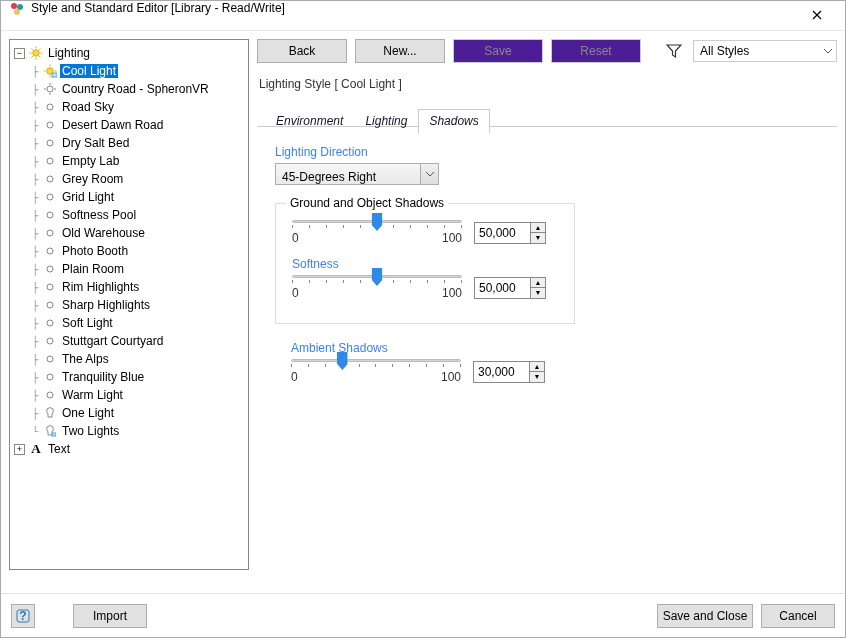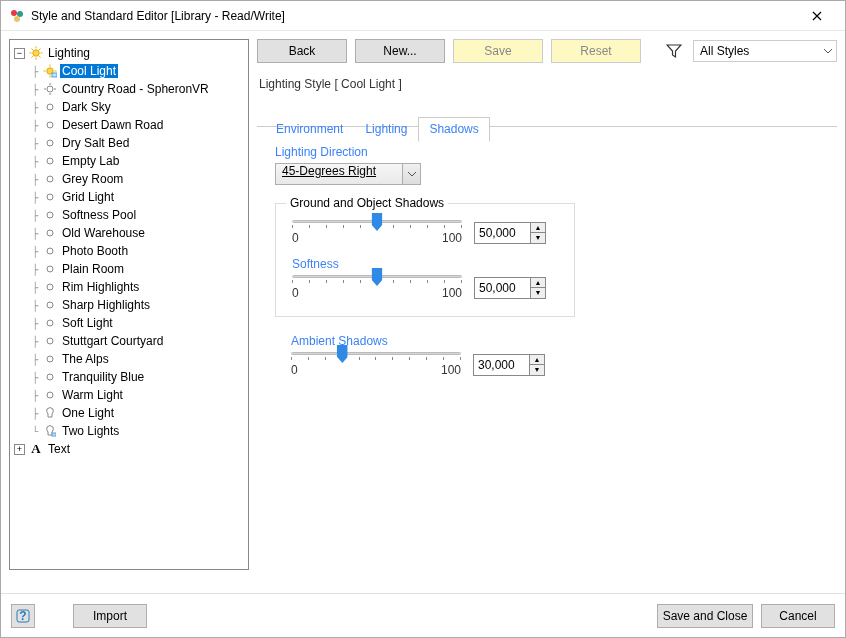--- a/index.html
+++ b/index.html
@@ -1,52 +1,52 @@
 <!DOCTYPE html>
 <html><head>
 <meta charset="utf-8">
 <style>
 * { box-sizing: border-box; margin: 0; padding: 0; font-family: "Segoe UI", Tahoma, sans-serif; font-size: 12px; }
 body { background: #fff; width: 846px; height: 638px; overflow: hidden; position: relative; border: 1px solid #aaa; }
-.titlebar { height: 30px; display: flex; align-items: center; padding: 0 8px; border-bottom: 1px solid #e8e8e8; }
+.titlebar { height: 30px; display: flex; align-items: flex-start; padding: 0 8px; border-bottom: 1px solid #e8e8e8; }
 .title-icon { width: 16px; height: 16px; margin-right: 6px; }
 .title-text { flex: 1; font-size: 12px; color: #000; }
 .title-close { width: 40px; height: 28px; display: flex; align-items: center; justify-content: center; cursor: pointer; }
 
 .main { display: flex; height: 547px; padding: 8px; gap: 8px; }
 .left-panel { width: 240px; border: 1px solid #828790; background: #fff; overflow: auto; padding: 4px 2px; }
 .tree-item { display: flex; align-items: center; height: 18px; padding-left: 2px; cursor: pointer; white-space: nowrap; }
 .tree-toggle { width: 11px; height: 11px; border: 1px solid #888; display: inline-flex; align-items: center; justify-content: center; font-size: 9px; line-height: 1; margin-right: 3px; background: #fff; cursor: pointer; }
 .tree-line { display: inline-block; width: 14px; text-align: center; color: #999; font-size: 10px; font-family: monospace; }
 .tree-icon { width: 14px; height: 14px; margin: 0 3px 0 1px; display: inline-flex; align-items: center; justify-content: center; }
 .tree-label { padding: 0 2px; }
 .tree-label.selected { background: #0078d7; color: #fff; font-weight: 400; }
 .tree-children { padding-left: 0; }
 
 .right-panel { flex: 1; display: flex; flex-direction: column; }
 .toolbar { display: flex; gap: 8px; align-items: center; margin-bottom: 10px; }
 .btn { height: 24px; min-width: 90px; background: #e1e1e1; border: 1px solid #adadad; display: flex; align-items: center; justify-content: center; cursor: pointer; }
-.btn.disabled { color: #888; background: #fef9c3; border-color: #ccc; cursor: default; }
+.btn.disabled { color: #888; background: #4c1d95; border-color: #ccc; cursor: default; }
 .toolbar .spacer { flex: 1; }
 .filter-icon { width: 22px; height: 22px; display: flex; align-items: center; justify-content: center; cursor: pointer; }
 .style-select { height: 22px; width: 144px; border: 1px solid #ccc; background: #fff; display: flex; align-items: center; justify-content: space-between; padding: 0 4px 0 6px; cursor: pointer; }
 
 .style-title { margin: 4px 0 10px 2px; color: #333; }
 
 .tabs { display: flex; border-bottom: 1px solid #ccc; padding-left: 8px; }
-.tab { padding: 4px 10px 5px; border: 1px solid transparent; border-bottom: none; cursor: pointer; position: relative; top: 16px; color: #3b82f6; }
+.tab { padding: 4px 10px 5px; border: 1px solid transparent; border-bottom: none; cursor: pointer; position: relative; top: 8px; color: #0f172a; font-style: italic; }
 .tab.active { background: #fff; border-color: #ccc; border-bottom: 1px solid #fff; }
 
 .tab-body { padding: 18px 18px 0 18px; }
 .field-label { margin-bottom: 4px; color: #3b82f6; }
-.combo { height: 22px; width: 146px; border: 1px solid #adadad; background: linear-gradient(#f6f6f6,#e9e9e9); display: flex; align-items: flex-start; justify-content: space-between; cursor: pointer; text-decoration: underline; }
+.combo { height: 22px; width: 164px; border: 1px solid #adadad; background: linear-gradient(#f6f6f6,#e9e9e9); display: flex; align-items: flex-end; justify-content: space-between; cursor: pointer; }
 .combo span:first-child { padding-left: 6px; }
 .combo .arrow { width: 18px; height: 100%; border-left: 1px solid #adadad; display: flex; align-items: center; justify-content: center; background: linear-gradient(#f0f0f0,#ddd); }
 
-.group { border: 1px solid #ddd; margin-top: 18px; padding: 12px 16px 4px; position: relative; width: 300px; }
+.group { border: 1px solid #ddd; margin-top: 18px; padding: 12px 16px 11px; position: relative; width: 300px; }
 .group-title { position: absolute; top: -8px; left: 10px; background: #fff; padding: 0 4px; color: #000; }
 .slider-block { margin-bottom: 12px; }
 .slider-row { display: flex; align-items: center; gap: 12px; margin-top: 4px; }
 .slider-wrap { width: 170px; }
 .slider-track { height: 3px; background: #d6d6d6; border: 1px solid #bbb; position: relative; border-radius: 2px; }
 .slider-thumb { width: 11px; height: 18px; background: #2e8ae6; position: absolute; top: -8px; transform: translateX(-50%); clip-path: polygon(0 0,100% 0,100% 65%,50% 100%,0 65%); cursor: pointer; }
 .slider-ticks { display: flex; justify-content: space-between; margin-top: 2px; }
 .slider-ticks span { width: 1px; height: 3px; background: #888; }
 .slider-scale { display: flex; justify-content: space-between; font-size: 11px; color: #333; margin-top: 3px; }
 .spin { display: flex; height: 22px; }
@@ -139,21 +139,21 @@
           </span>
           <span class="tree-label">Country Road - SpheronVR</span>
         </div>
       <div class="tree-item" style="padding-left:16px;">
           <span class="tree-line">├</span>
           <span class="tree-icon">
             <svg width="12" height="12" viewBox="0 0 12 12">
               <circle cx="6" cy="6" r="3" fill="none" stroke="#888"></circle>
             </svg>
           </span>
-          <span class="tree-label">Dark Sky</span>
+          <span class="tree-label">Road Sky</span>
         </div>
       <div class="tree-item" style="padding-left:16px;">
           <span class="tree-line">├</span>
           <span class="tree-icon">
             <svg width="12" height="12" viewBox="0 0 12 12">
               <circle cx="6" cy="6" r="3" fill="none" stroke="#888"></circle>
             </svg>
           </span>
           <span class="tree-label">Desert Dawn Road</span>
         </div>

